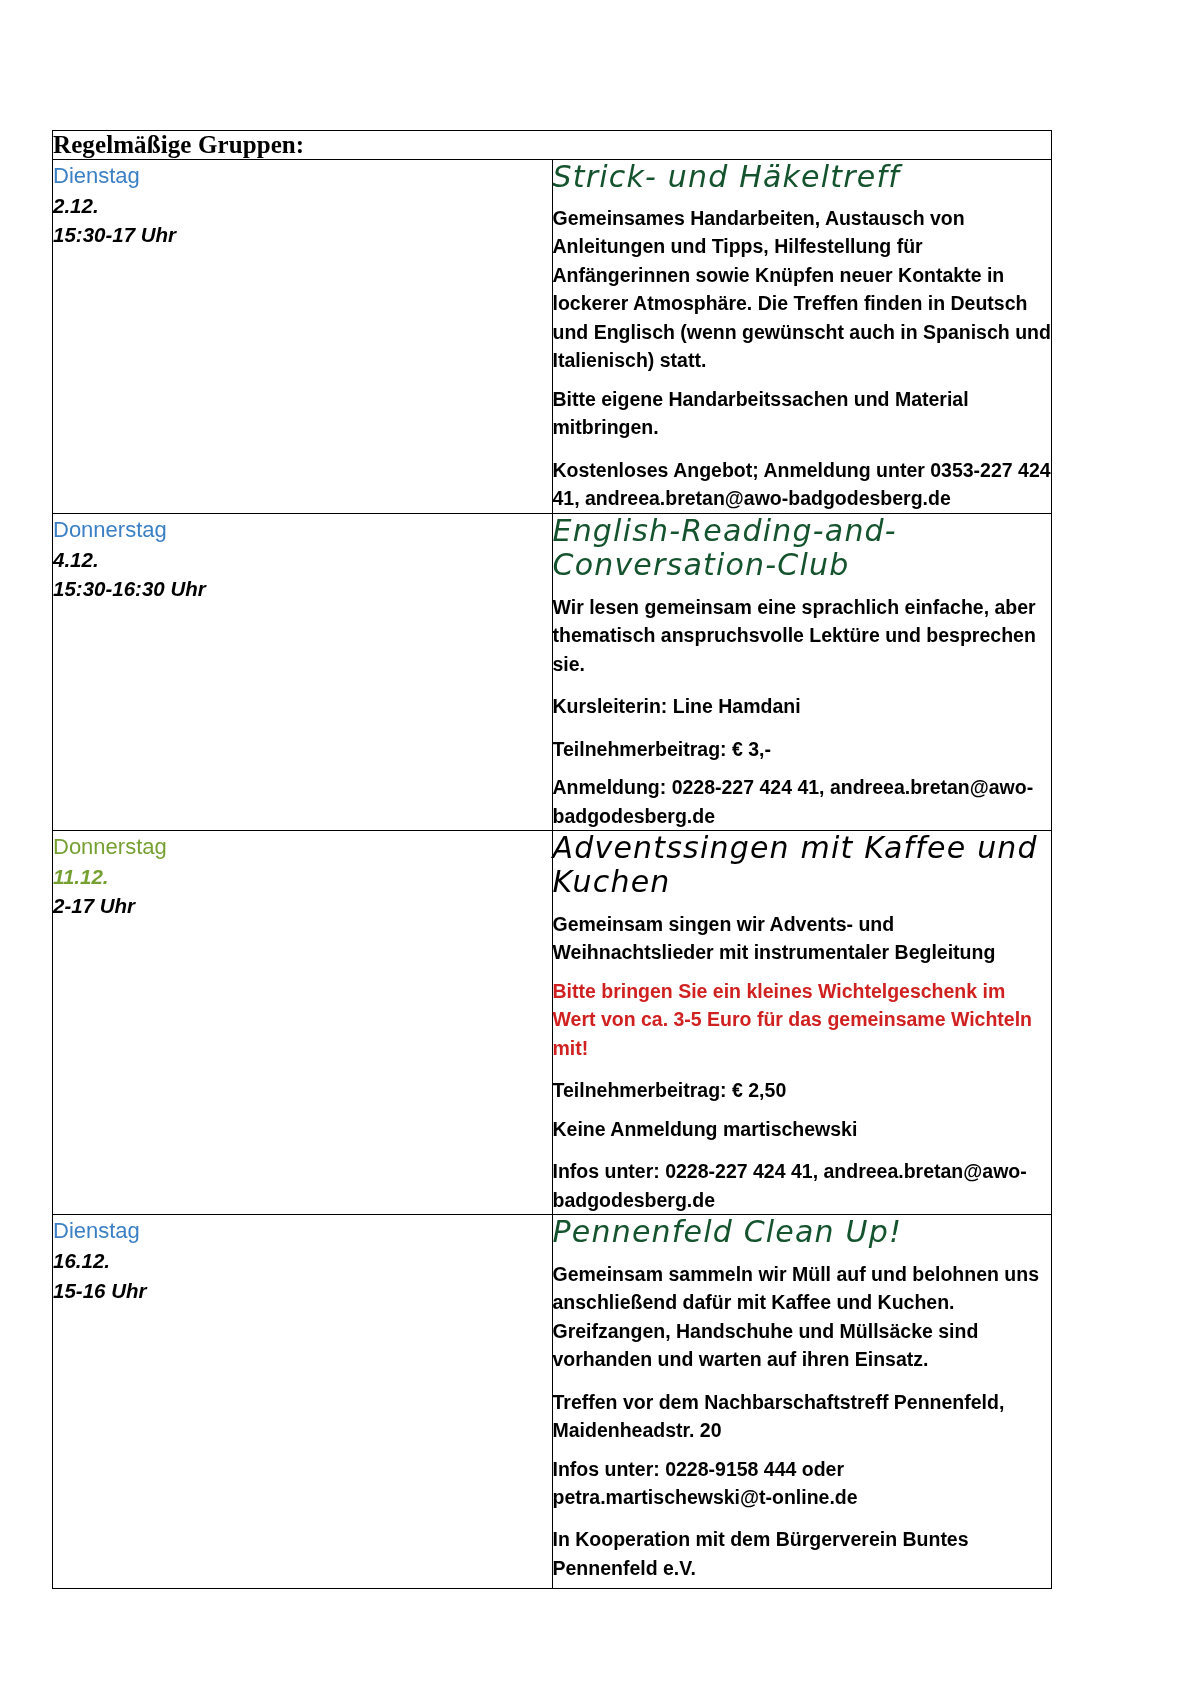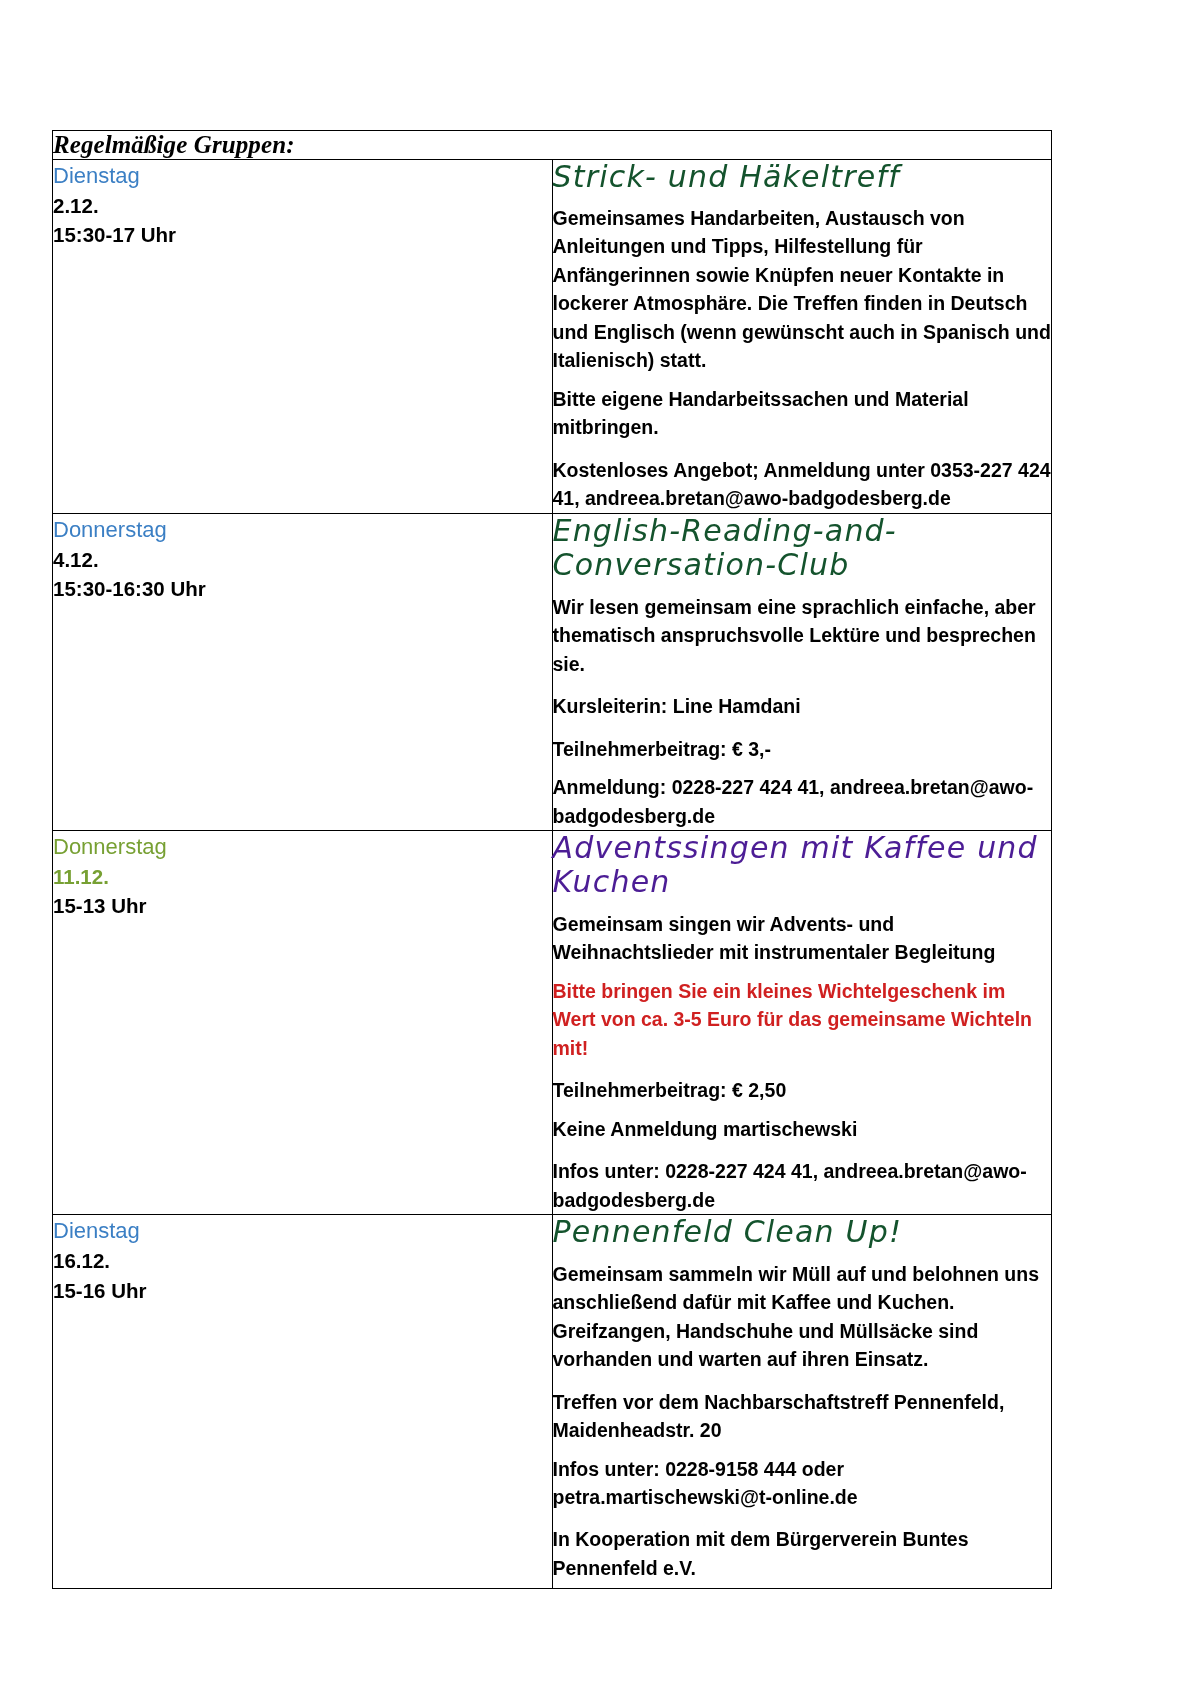--- a/index.html
+++ b/index.html
@@ -39,55 +39,55 @@
   }
   td.header-cell {
     padding: 12px 14px 14px 14px;
   }
   .header-title {
     font-family: "Liberation Serif", serif;
     font-weight: bold;
     font-size: 25px;
     line-height: 1.1;
     letter-spacing: 0.1px;
-    font-style: italic;
   }
   td.day-cell {
     width: 208px;
     padding: 16px 10px 18px 14px;
   }
   td.body-cell {
     padding: 12px 14px 20px 14px;
   }
   .day-name {
     font-size: 22px;
     font-weight: normal;
     line-height: 1.42;
   }
   .day-date, .day-time {
     font-size: 20.5px;
     font-weight: bold;
     color: #000000;
     line-height: 1.42;
+    font-style: italic;
   }
   .day-blue .day-name { color: #3b7fc4; }
   .day-green .day-name { color: #77a033; }
   .day-green .day-date { color: #77a033; }
 
   .evt-title {
     font-family: "DejaVu Sans", sans-serif;
     font-size: 30px;
     letter-spacing: 1.2px;
     line-height: 1.15;
     margin: 0 0 10px 0;
     font-style: italic;
     font-weight: normal;
   }
   .evt-title.blue { color: #14532d; }
-  .evt-title.green { color: #4c1d95; }
+  .evt-title.green { color: #000000; }
 
   .para {
     font-size: 19.5px;
     line-height: 1.46;
     margin: 0 0 14px 0;
     font-weight: bold;
   }
   .para.tight { margin-bottom: 10px; }
   .para.nomargin { margin-bottom: 0; }
   .para.red { color: #d02020; }
@@ -133,21 +133,21 @@
             <p class="para">Kursleiterin: Line Hamdani</p>
             <p class="para tight">Teilnehmerbeitrag: € 3,-</p>
             <p class="para nomargin">Anmeldung: 0228-227 424 41, andreea.bretan@awo-badgodesberg.de</p>
           </td>
         </tr>
 
         <tr>
           <td class="day-cell day-green">
             <div class="day-name">Donnerstag</div>
             <div class="day-date">11.12.</div>
-            <div class="day-time">15-13 Uhr</div>
+            <div class="day-time">2-17 Uhr</div>
           </td>
           <td class="body-cell">
             <div class="evt-title green">Adventssingen mit Kaffee und Kuchen</div>
             <p class="para tight">Gemeinsam singen wir Advents- und Weihnachtslieder mit instrumentaler Begleitung</p>
             <p class="para red">Bitte bringen Sie ein kleines Wichtelgeschenk im Wert von ca. 3-5 Euro für das gemeinsame Wichteln mit!</p>
             <p class="para tight">Teilnehmerbeitrag: € 2,50</p>
             <p class="para">Keine Anmeldung martischewski</p>
             <p class="para nomargin">Infos unter: 0228-227 424 41, andreea.bretan@awo-badgodesberg.de</p>
           </td>
         </tr>

